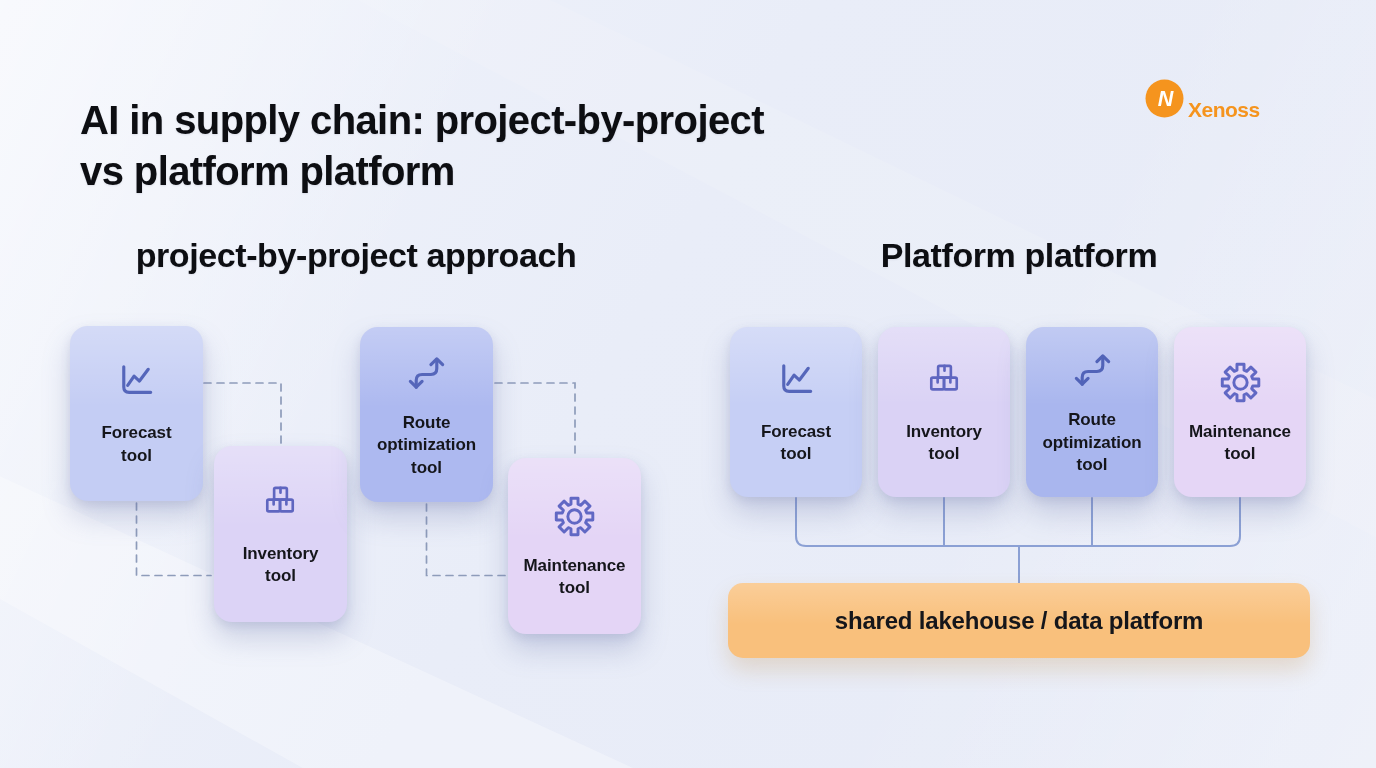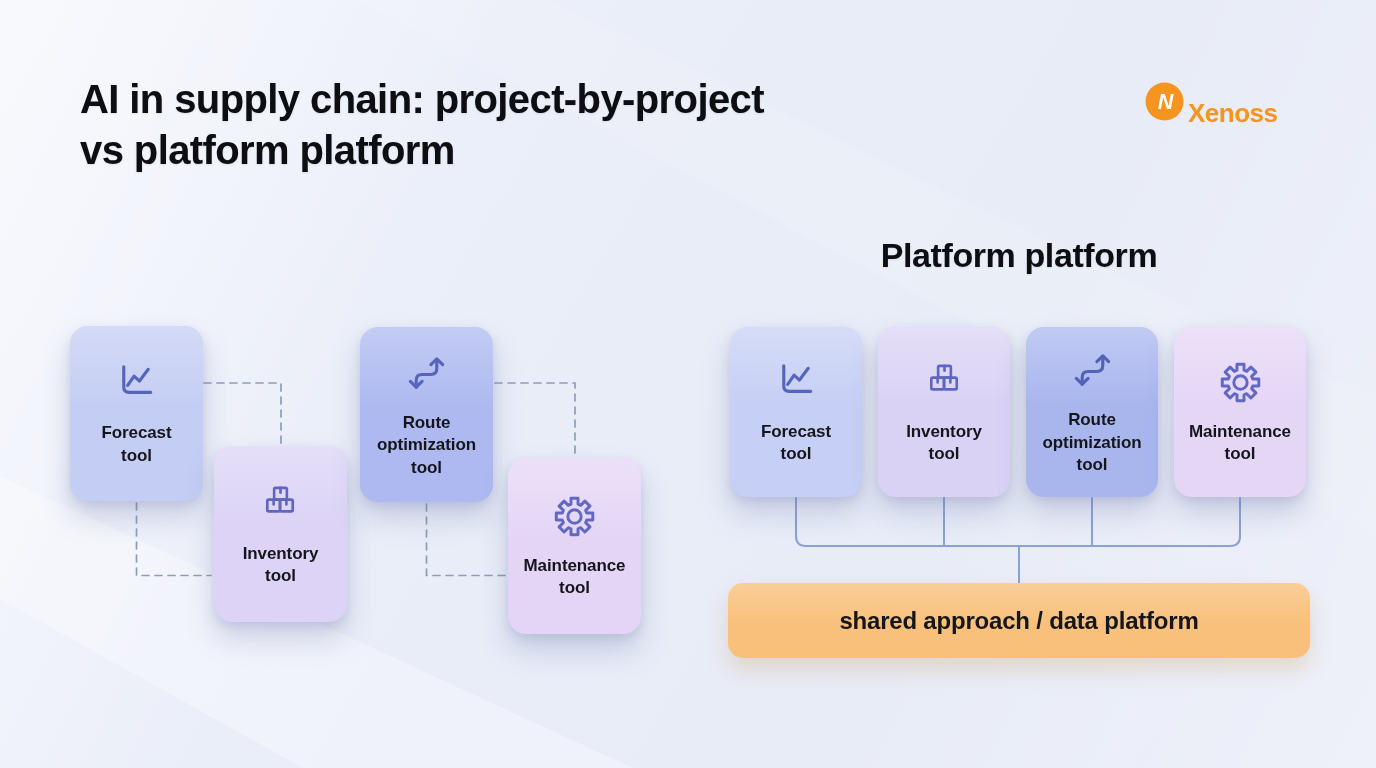--- a/index.html
+++ b/index.html
@@ -15,30 +15,30 @@
       linear-gradient(120deg,#f0f3fb 0%,#e9edf8 45%,#e7ebf7 100%);
   }
   .bg-streak{
     position:absolute;inset:0;pointer-events:none;
     background:rgba(255,255,255,.30);
   }
   .bg-streak.s1{clip-path:polygon(0% 62%, 46% 100%, 22% 100%, 0% 78%);}
   .bg-streak.s2{clip-path:polygon(26% 0%, 40% 0%, 100% 52%, 100% 70%);opacity:.35;}
 
   .title{
-    position:absolute;left:80px;top:47px;width:900px;
+    position:absolute;left:80px;top:68px;width:900px;
     font-size:40px;line-height:1.27;font-weight:700;
     letter-spacing:-.6px;color:var(--title-text,#0d0e12);
     text-shadow:0 1px 2px rgba(20,25,60,.10);
   }
   .title span{display:block;}
 
   .logo{position:absolute;left:1145px;top:74px;display:flex;align-items:center;gap:4px;}
   .logo-text{
-    font-size:26px;font-weight:700;letter-spacing:-.5px;
+    font-size:21px;font-weight:700;letter-spacing:-.5px;
     color:var(--logo-orange,#f5941e);
     margin-top:24px;
   }
 
   .section-heading{
     position:absolute;top:236px;margin:0;
     font-size:34px;font-weight:700;letter-spacing:-.4px;
     color:var(--title-text,#0d0e12);text-align:center;
     text-shadow:0 1px 2px rgba(20,25,60,.08);
   }
@@ -95,20 +95,21 @@
   </h1>
 
   <div class="logo">
     <svg width="39" height="39" viewBox="0 0 38 38">
       <circle cx="19" cy="19" r="18.5" fill="#f5941e"></circle>
       <text x="20" y="26.5" text-anchor="middle" font-size="21" font-weight="bold" font-style="italic" font-family="Liberation Sans, sans-serif" fill="#ffffff">N</text>
     </svg>
     <span class="logo-text">Xenoss</span>
   </div>
 
+  <h2 class="section-heading left">project-by-project approach</h2>
   <h2 class="section-heading right">Platform platform</h2>
 
   <svg class="connectors" viewBox="0 0 1376 768">
     <g fill="none" stroke-width="1.7" stroke-dasharray="7 6" stroke-linecap="round" stroke="#8e9cba">
       <path d="M204,383 H281 V444"></path>
       <path d="M136.5,503 V575.5 H211"></path>
       <path d="M495,383 H575 V456"></path>
       <path d="M426.5,504 V575.5 H505"></path>
     </g>
     <g fill="none" stroke-width="2" stroke-linecap="round" stroke="#8ba0d4">
@@ -189,14 +190,14 @@
       <div class="card pos-r3" style="background-color: rgb(229, 214, 246);">
         <svg class="card-icon" viewBox="0 0 48 48" style="color:#6168c4">
           <polygon points="42.7,20.4 42.7,27.6 36.5,27.6 35.4,30.3 39.8,34.6 34.6,39.8 30.3,35.4 27.6,36.5 27.6,42.7 20.4,42.7 20.4,36.5 17.7,35.4 13.4,39.8 8.3,34.6 12.6,30.3 11.5,27.6 5.4,27.6 5.4,20.4 11.5,20.4 12.6,17.7 8.3,13.4 13.4,8.3 17.7,12.6 20.4,11.5 20.4,5.4 27.6,5.4 27.6,11.5 30.3,12.6 34.6,8.3 39.8,13.4 35.4,17.7 36.5,20.4" fill="none" stroke="currentColor" stroke-width="3" stroke-linejoin="round"></polygon>
           <circle cx="24" cy="24" r="6.8" fill="none" stroke="currentColor" stroke-width="3"></circle>
         </svg>
         <div class="card-label">Maintenance
 tool</div>
       </div>
     </div>
 
-  <div class="platform-bar">shared approach / data platform</div>
+  <div class="platform-bar">shared lakehouse / data platform</div>
 </div>
 
 </body></html>

